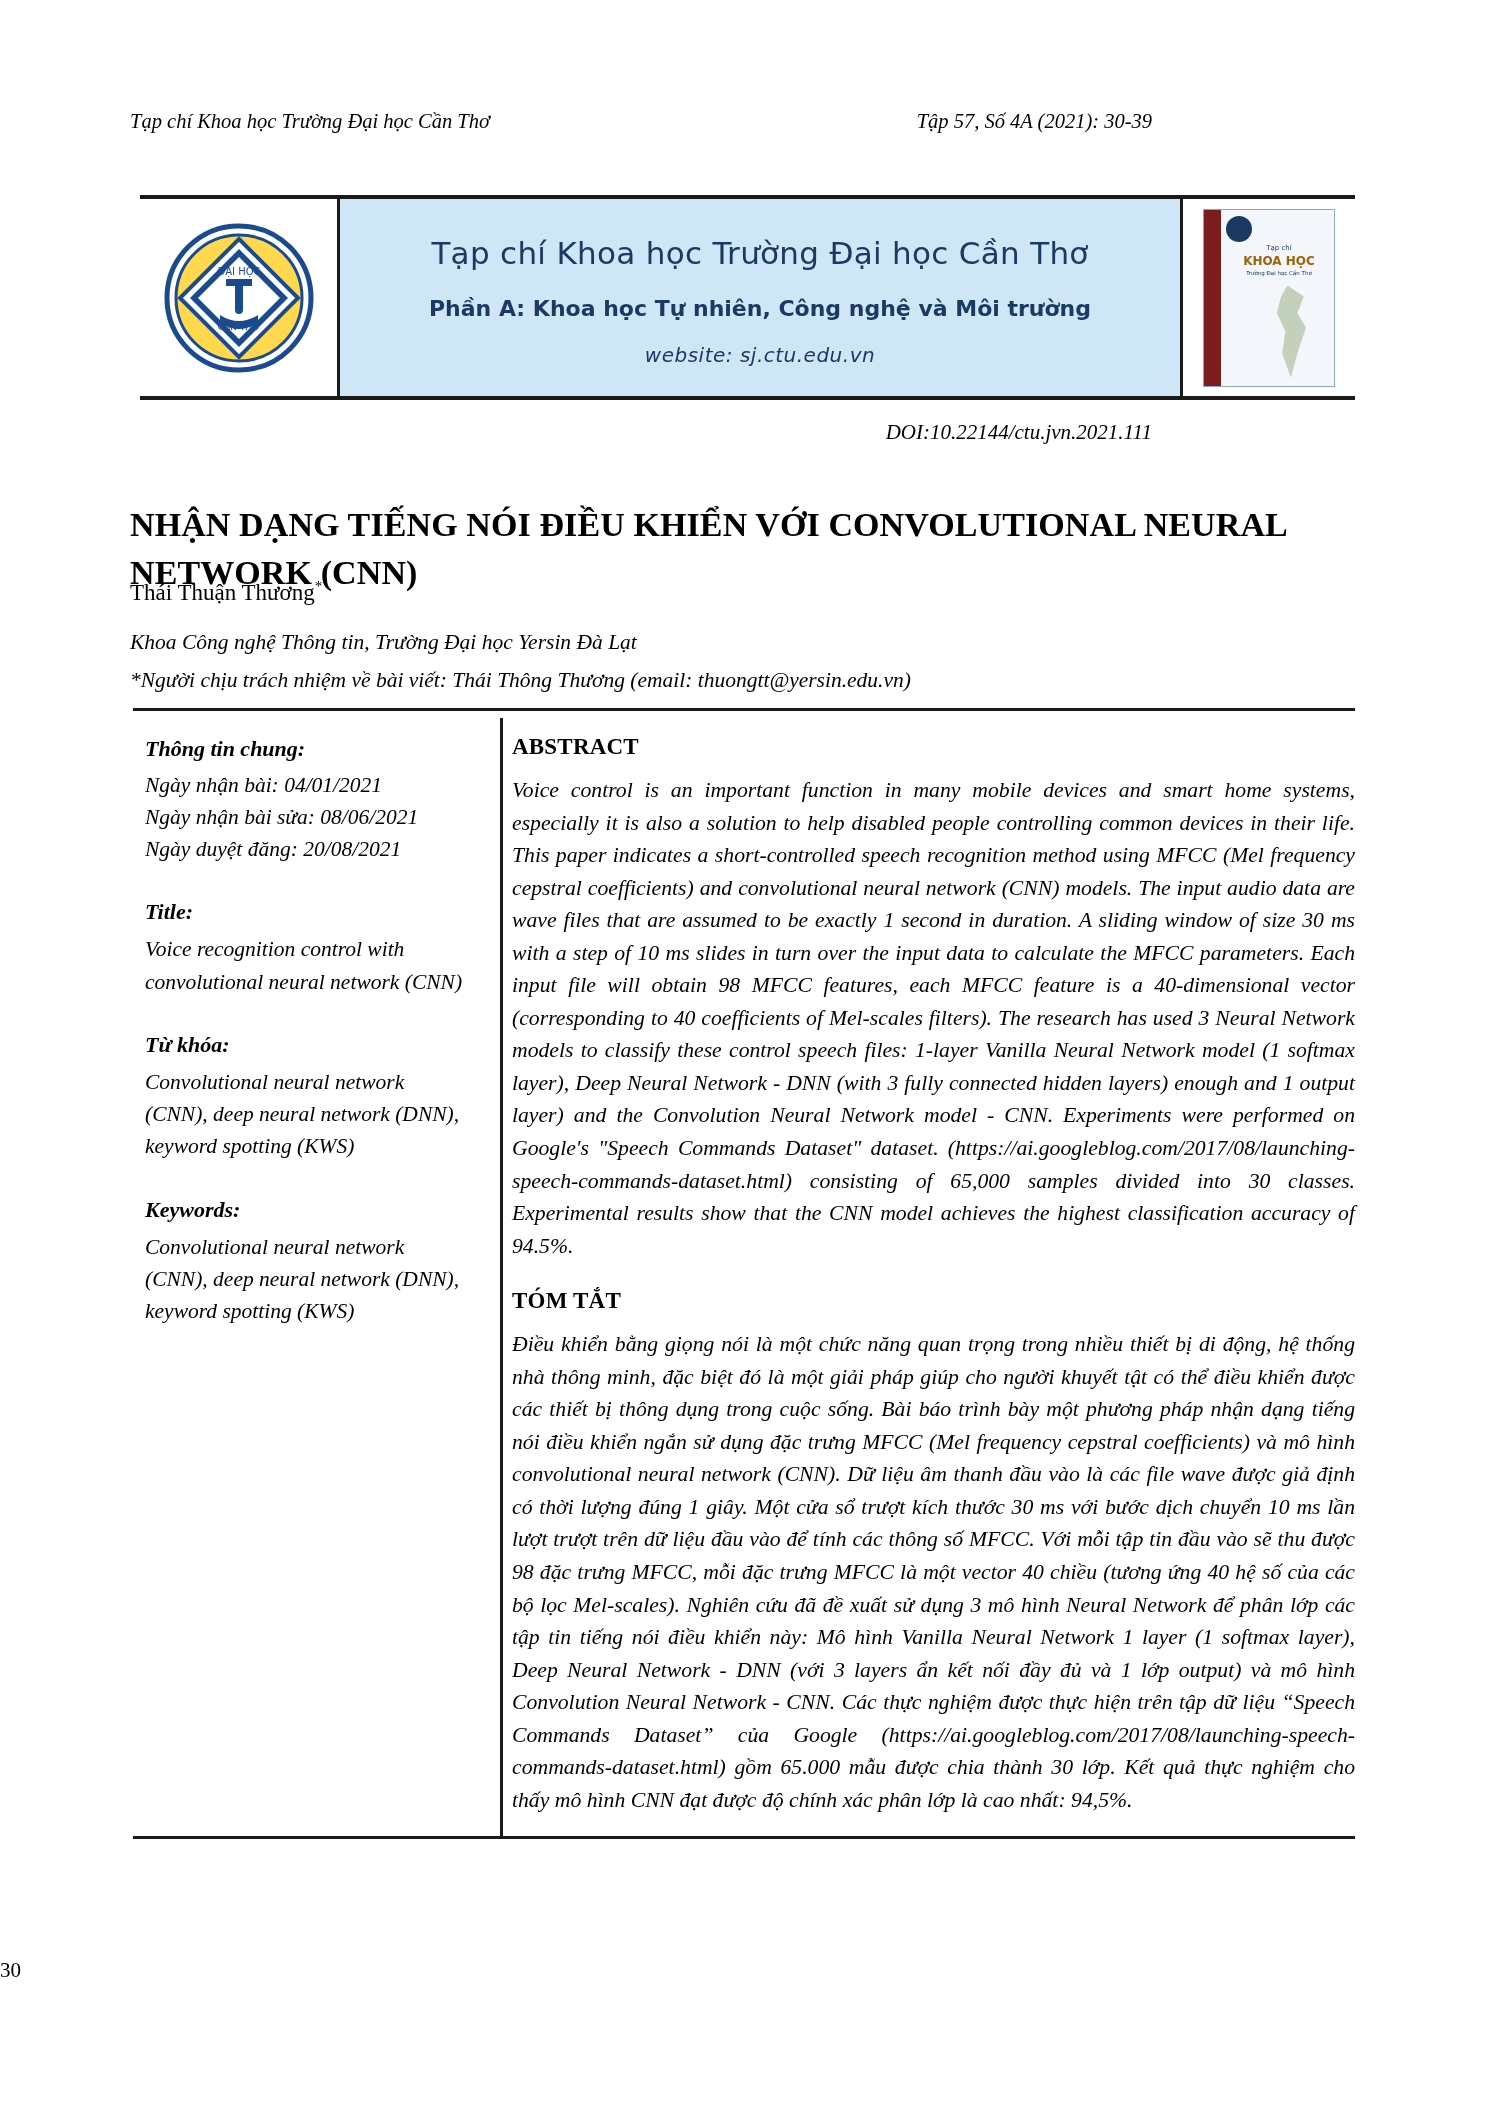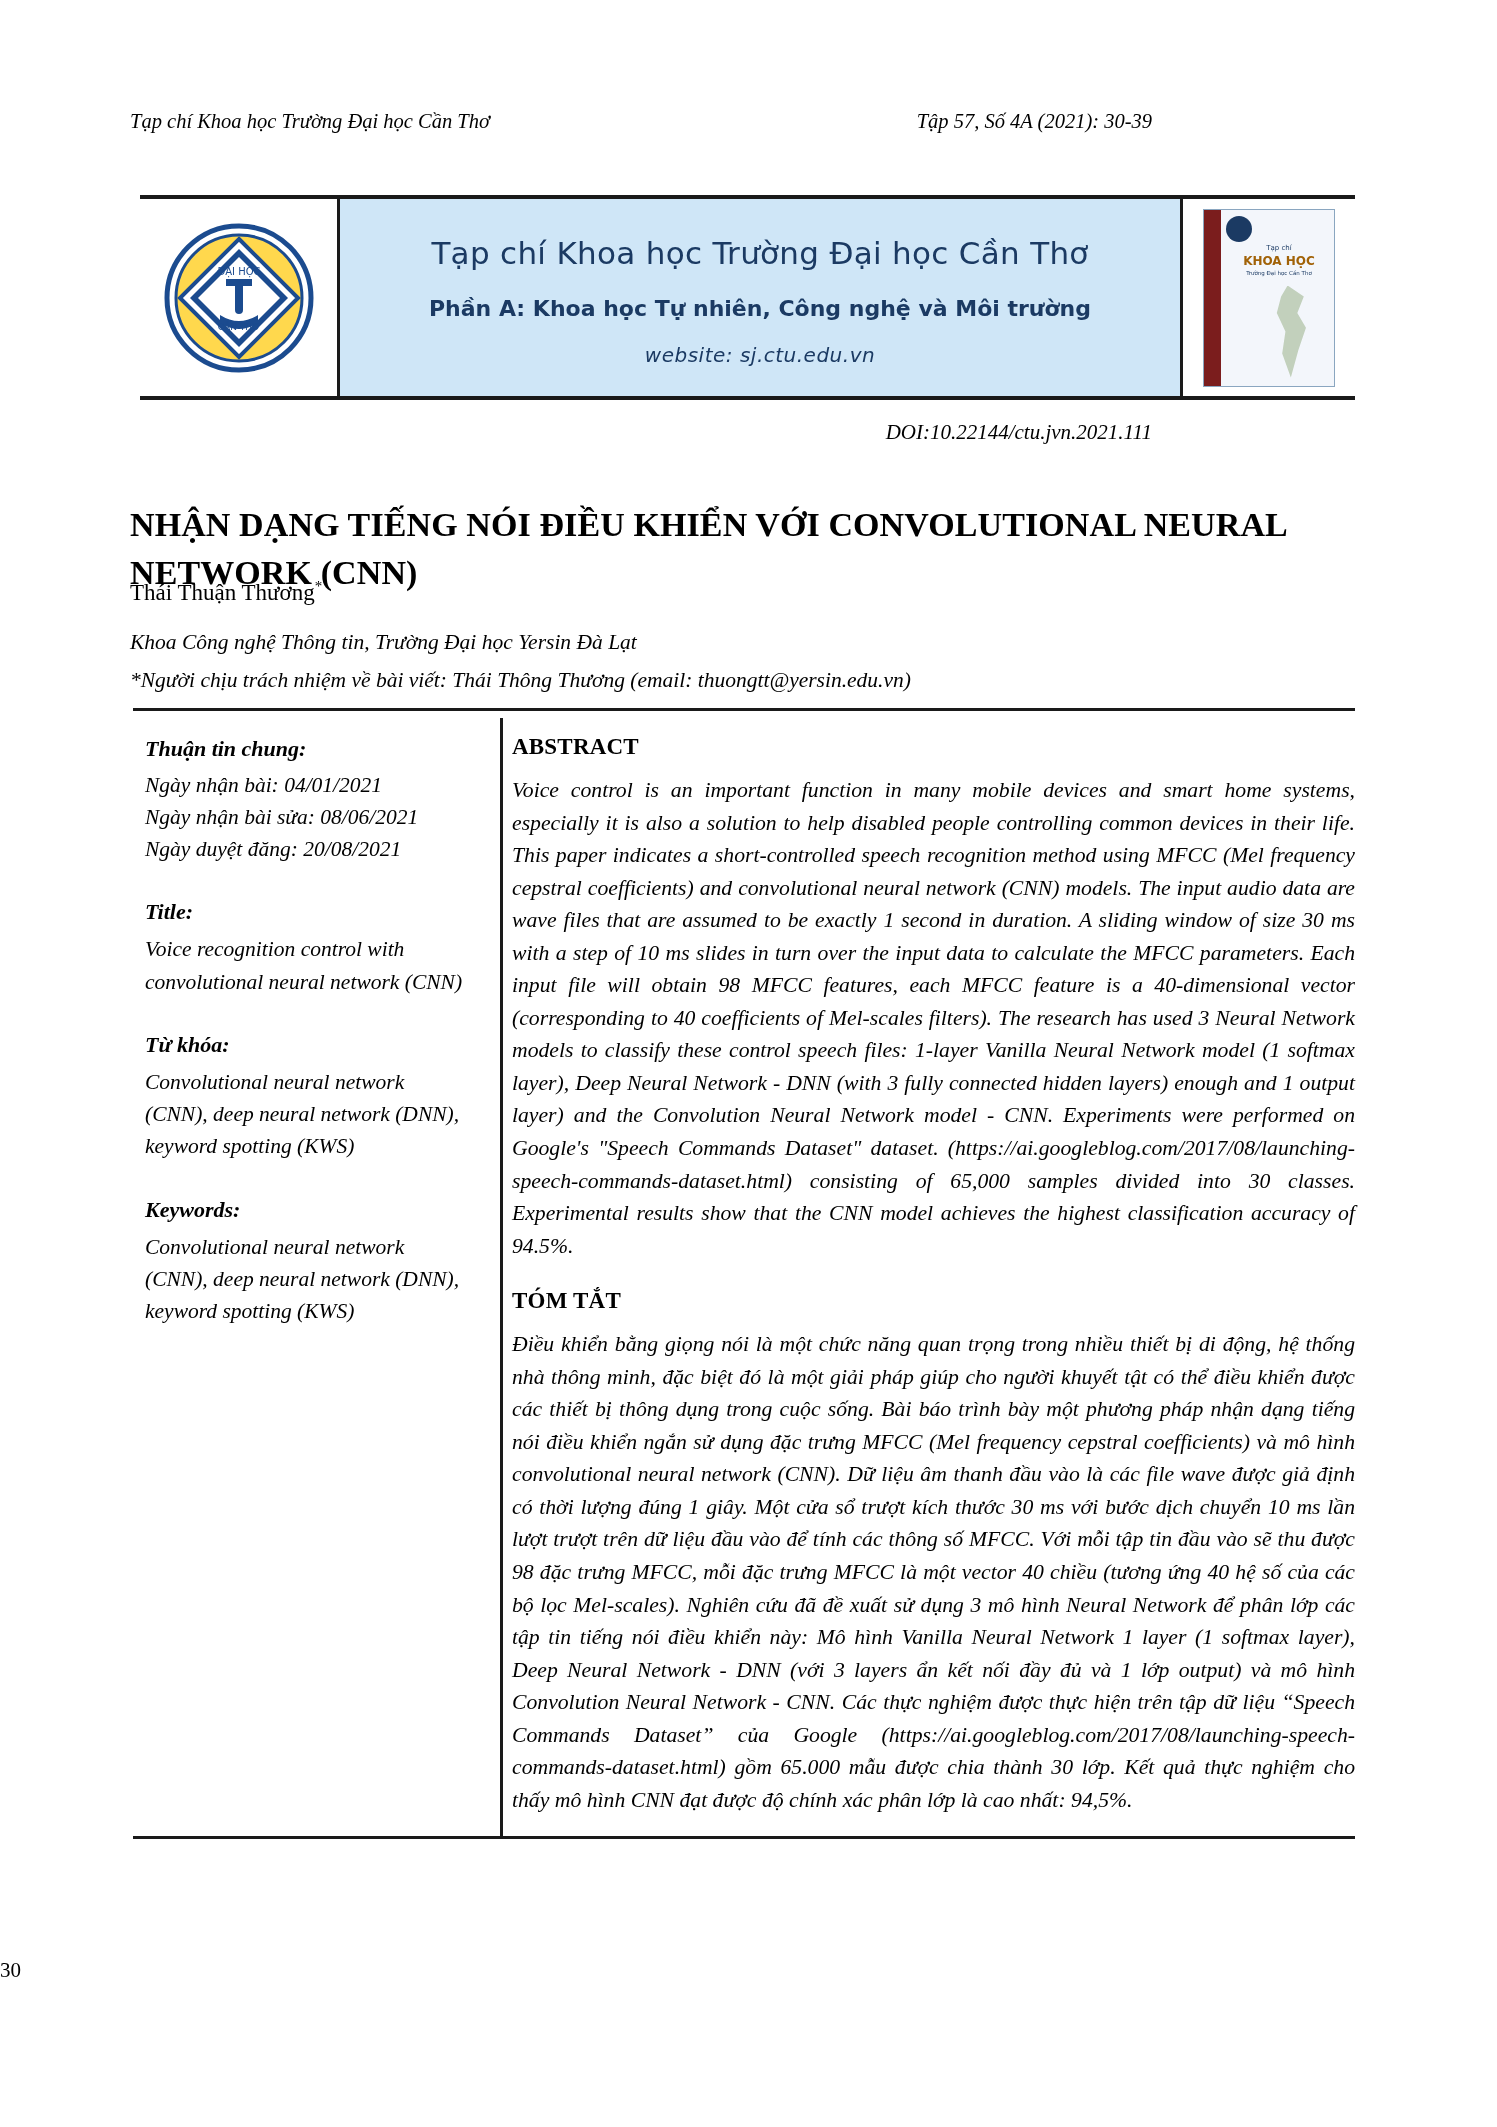--- a/index.html
+++ b/index.html
@@ -327,21 +327,21 @@
   </div>
   <div class="affil">Khoa Công nghệ Thông tin, Trường Đại học Yersin Đà Lạt</div>
   <div class="corresp">*Người chịu trách nhiệm về bài viết: Thái Thông Thương (email: thuongtt@yersin.edu.vn)</div>
 
   <div class="rule-top"></div>
   <div class="vrule"></div>
 
   <div class="body">
 
     <div class="col-left">
-      <div class="lh">Thuận tin chung:</div>
+      <div class="lh">Thông tin chung:</div>
       <p class="litem">Ngày nhận bài: 04/01/2021</p>
       <p class="litem">Ngày nhận bài sửa: 08/06/2021</p>
       <p class="litem">Ngày duyệt đăng: 20/08/2021</p>
 
       <div class="lh sp">Title:</div>
       <p class="lpara">Voice recognition control with convolutional neural network (CNN)</p>
 
       <div class="lh sp">Từ khóa:</div>
       <p class="lpara">Convolutional neural network (CNN), deep neural network (DNN), keyword spotting (KWS)</p>
 

